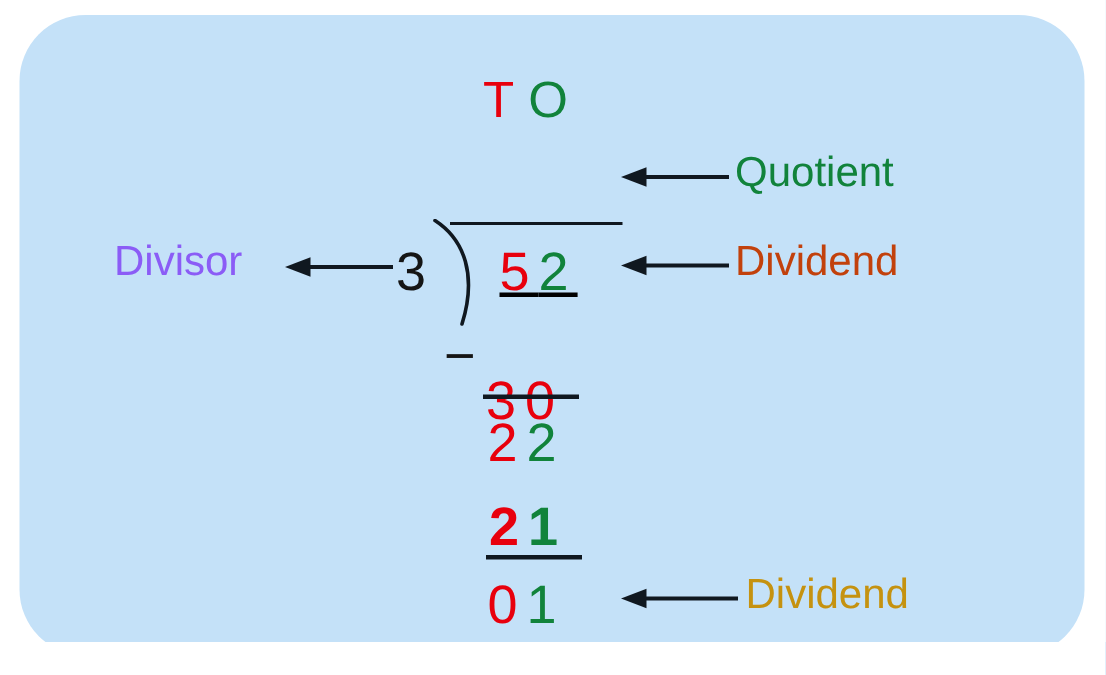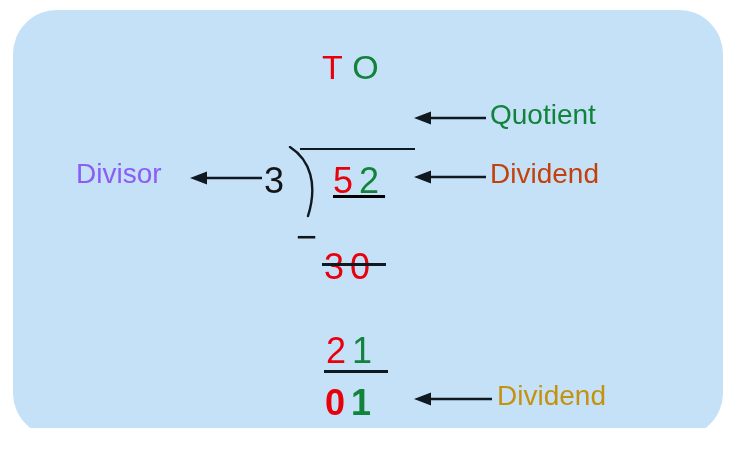--- a/index.html
+++ b/index.html
@@ -50,22 +50,22 @@
     font-size: 36px;
     letter-spacing: 6px;
   }
   .num .r { color: #e8000d; }
   .num .g { color: #11833b; }
 
   #quotient   { left: 326px; top: 104px; }
   #dividend   { left: 333px; top: 163px; text-decoration: underline; }
   #sub30      { left: 324px; top: 209px; margin-top: 40px; }
   #diff22     { left: 325px; top: 277px; }
-  #prod21     { left: 326px; top: 333px; }
-  #remainder01{ left: 325px; top: 385px; font-weight: bold; }
+  #prod21     { left: 326px; top: 333px; font-weight: bold; }
+  #remainder01{ left: 325px; top: 385px; }
 
   
   #divisor-num {
     left: 264px;
     top: 163px;
     font-size: 36px;
     color: #151515;
   }
 
   
@@ -128,20 +128,21 @@
 
   <div class="t" id="divisor-num">3</div>
 
   <div class="t num" id="dividend"><span class="r">5</span><span class="g">2</span></div>
 
   <div class="t" id="minus">−</div>
   <div class="t num" id="sub30"><span class="r">3</span><span class="r">0</span></div>
 
   <div class="rule" id="rule-sub"></div>
 
+  <div class="t num" id="diff22"><span class="r">2</span><span class="g">2</span></div>
 
   <div class="t num" id="prod21"><span class="r">2</span><span class="g">1</span></div>
 
   <div class="rule" id="rule-prod"></div>
 
   <div class="t num" id="remainder01"><span class="r">0</span><span class="g">1</span></div>
 
   <svg class="arrow" id="arrow-divisor" viewBox="0 0 72 22">
     <line x1="16" y1="11" x2="72" y2="11" stroke="#101820" stroke-width="2.6"></line>
     <polygon points="0,11 17,4.5 17,17.5" fill="#101820"></polygon>

